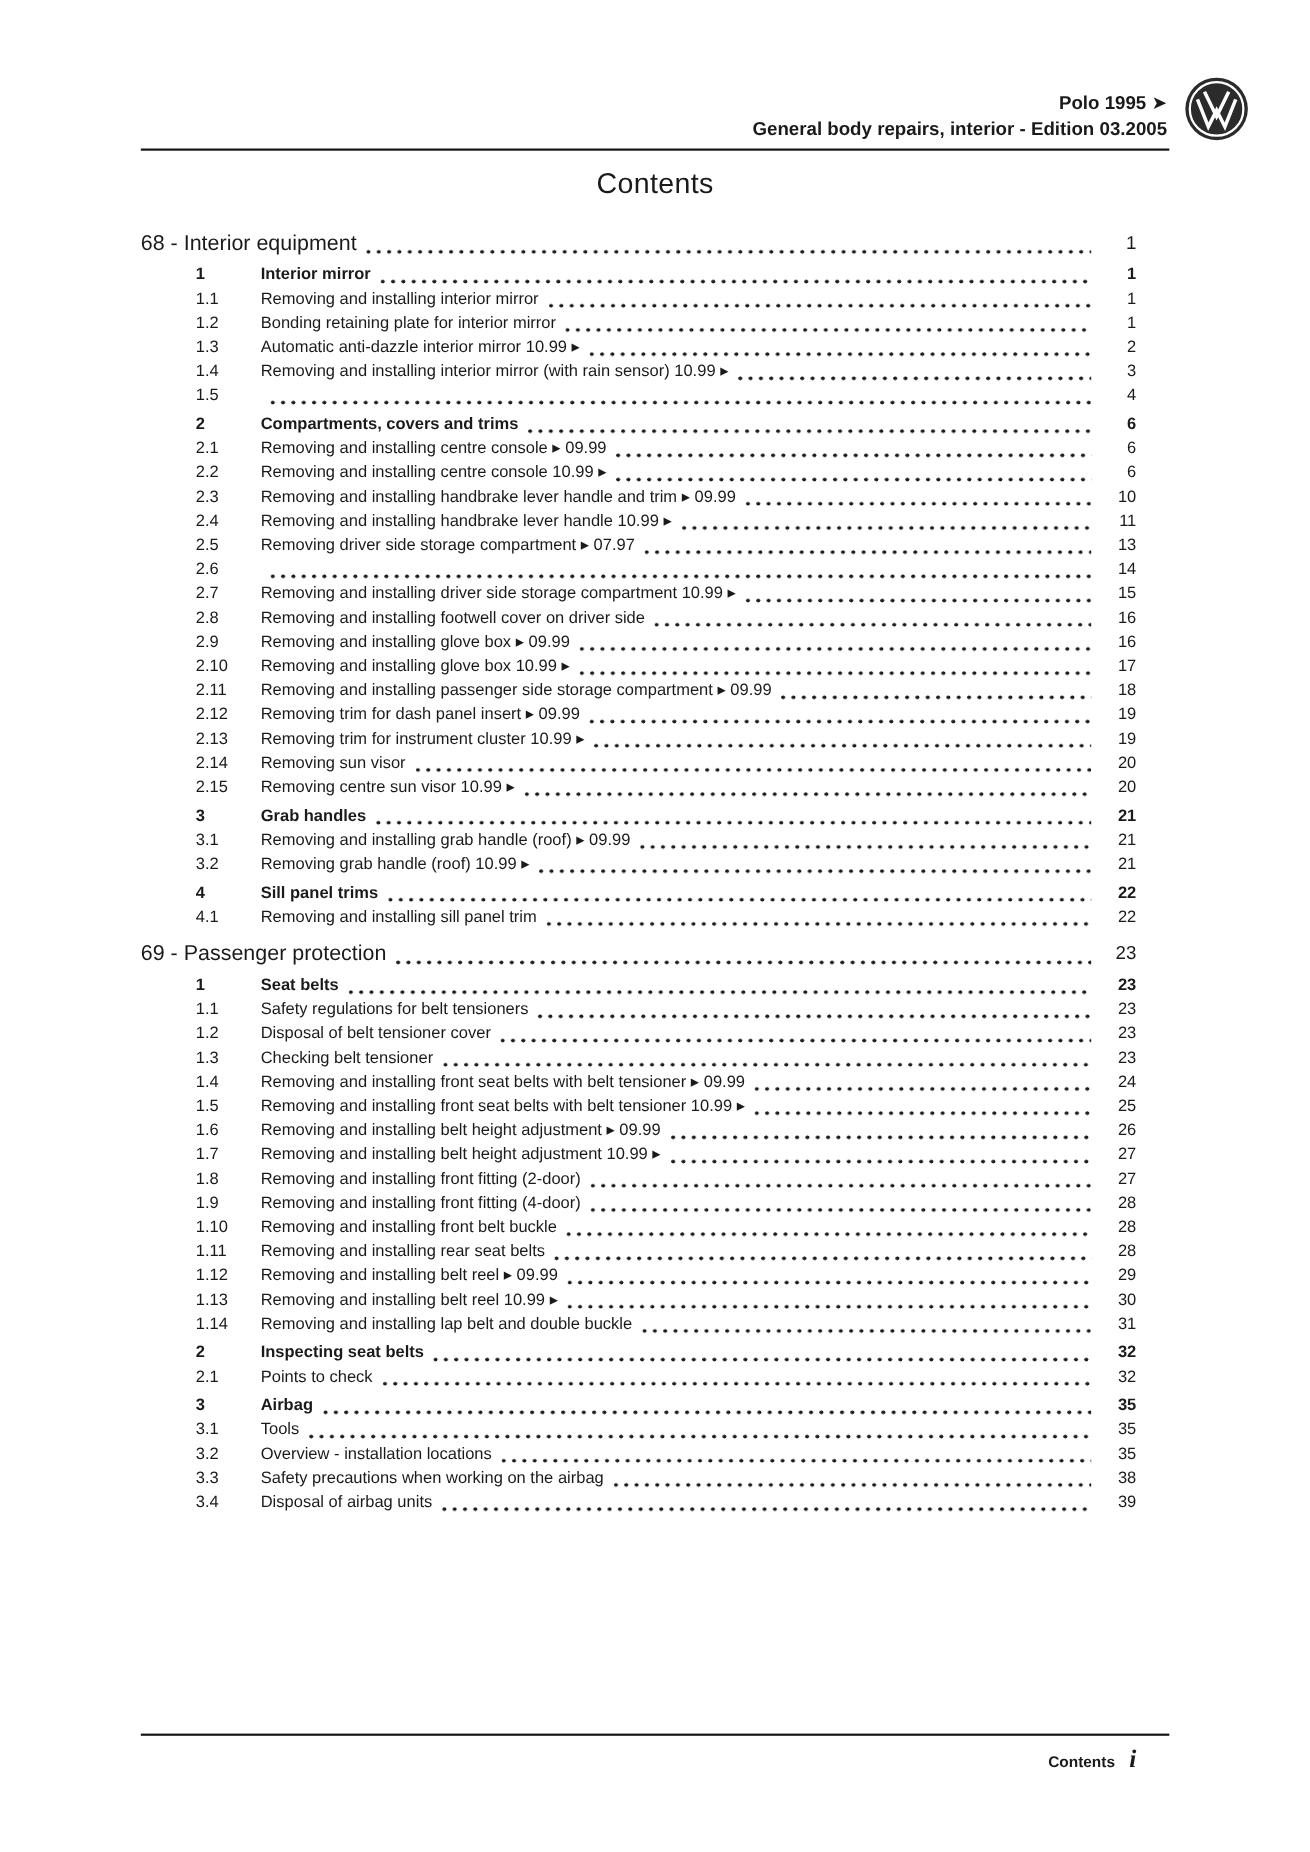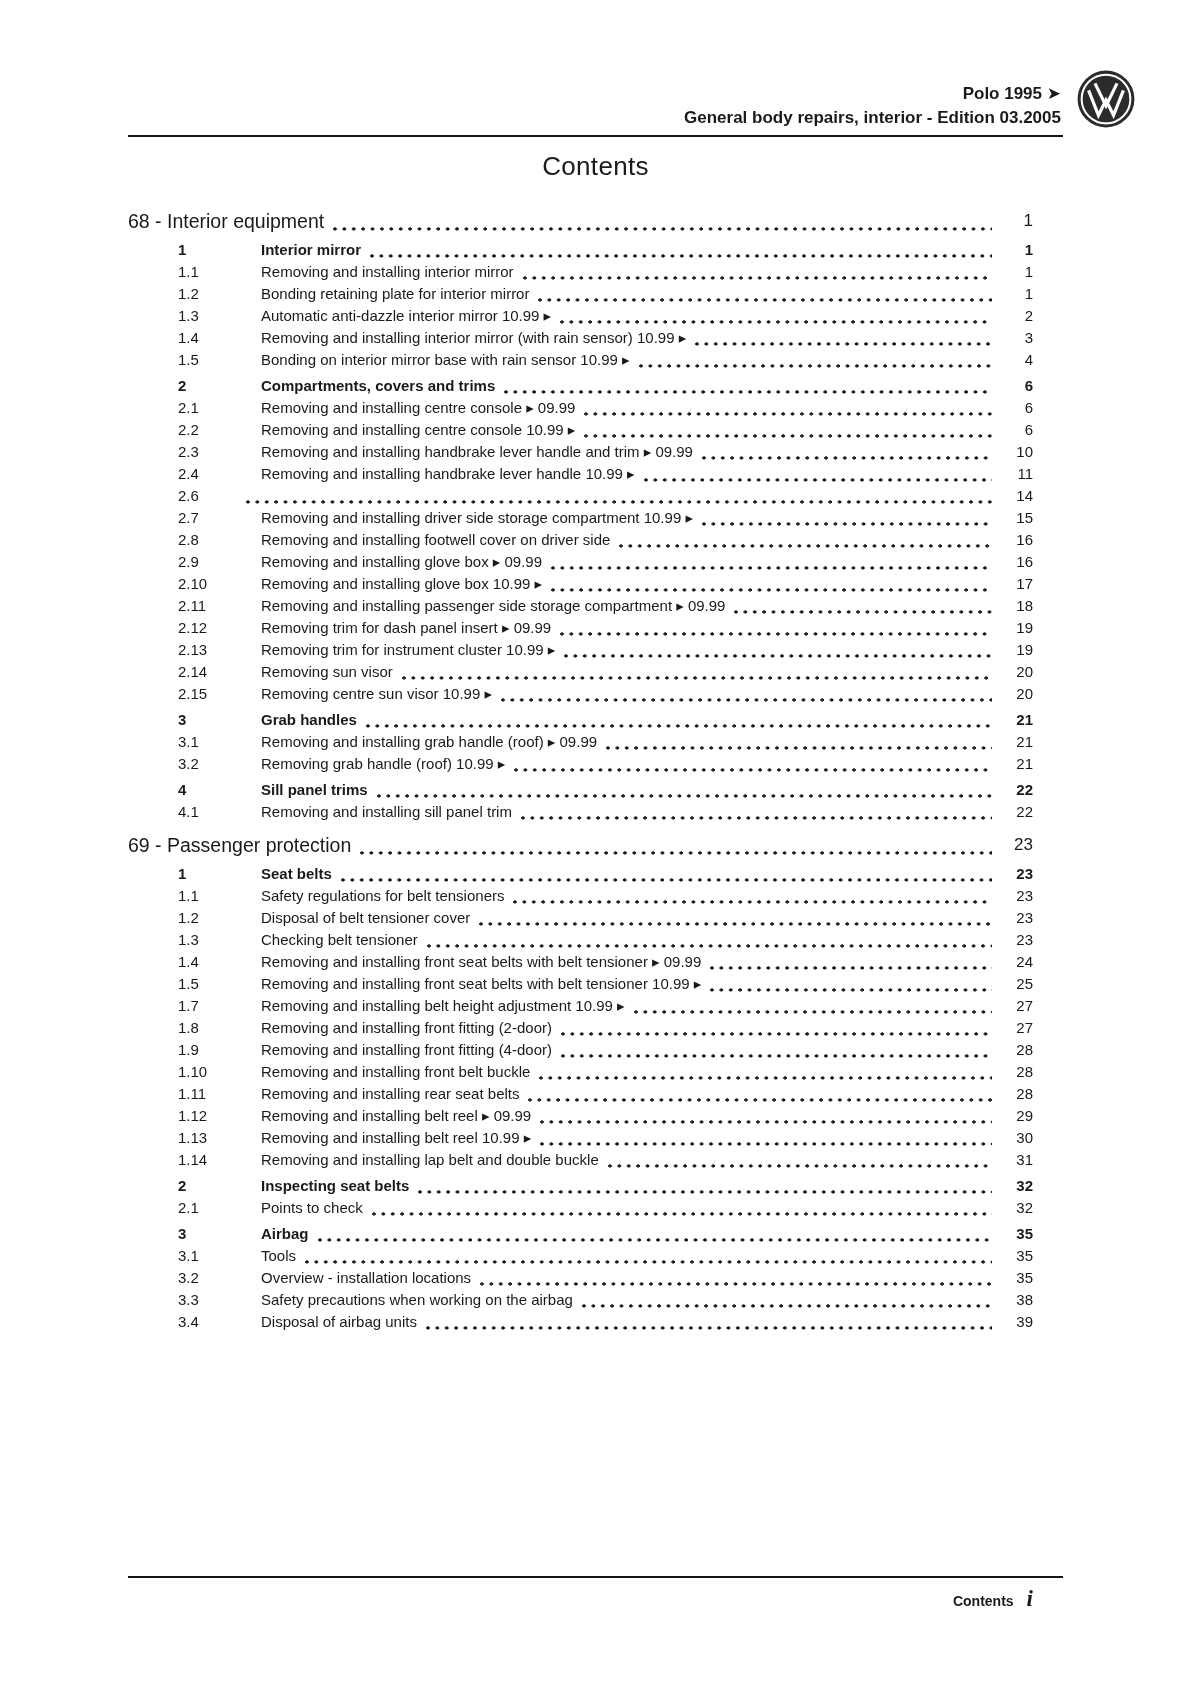--- a/index.html
+++ b/index.html
@@ -60,21 +60,21 @@
   .chapter-row {
     font-size: 19.5px;
     line-height: 28px;
     margin-top: 8px;
     margin-bottom: 2px;
   }
   .chapter-row .page { font-size: 17px; }
   .section-row.bold { font-weight: bold; margin-top: 4px; }
   .num { flex: none; width: 59px; margin-left: 50px; }
   .ch-title { flex: none; }
-  .sec-title { flex: none; margin-left: 24px; }
+  .sec-title { flex: none; }
   .leader {
     flex: 1 1 14px;
     min-width: 14px;
     height: 4.5px;
     margin: 0 5px 3px 9px;
     background-image: radial-gradient(circle at 2px 2.2px, #1c1c1c 1.55px, transparent 2.1px);
     background-size: 9.4px 4.5px;
     background-repeat: repeat-x;
   }
   .chapter-row .leader { margin-bottom: 4px; }
@@ -151,21 +151,20 @@
         <span class="page">2</span>
       </div>
       <div class="row section-row">
         <span class="num">1.4</span>
         <span class="sec-title">Removing and installing interior mirror (with rain sensor) 10.99 ▸</span>
         <span class="leader"></span>
         <span class="page">3</span>
       </div>
       <div class="row section-row">
         <span class="num">1.5</span>
-        <span class="sec-title">Bonding on interior mirror base with rain sensor 10.99 ▸</span>
         <span class="leader"></span>
         <span class="page">4</span>
       </div>
       <div class="row section-row bold">
         <span class="num">2</span>
         <span class="sec-title">Compartments, covers and trims</span>
         <span class="leader"></span>
         <span class="page">6</span>
       </div>
       <div class="row section-row">
@@ -186,20 +185,26 @@
         <span class="leader"></span>
         <span class="page">10</span>
       </div>
       <div class="row section-row">
         <span class="num">2.4</span>
         <span class="sec-title">Removing and installing handbrake lever handle 10.99 ▸</span>
         <span class="leader"></span>
         <span class="page">11</span>
       </div>
       <div class="row section-row">
+        <span class="num">2.5</span>
+        <span class="sec-title">Removing driver side storage compartment ▸ 07.97</span>
+        <span class="leader"></span>
+        <span class="page">13</span>
+      </div>
+      <div class="row section-row">
         <span class="num">2.6</span>
         <span class="leader"></span>
         <span class="page">14</span>
       </div>
       <div class="row section-row">
         <span class="num">2.7</span>
         <span class="sec-title">Removing and installing driver side storage compartment 10.99 ▸</span>
         <span class="leader"></span>
         <span class="page">15</span>
       </div>
@@ -314,20 +319,26 @@
         <span class="num">1.4</span>
         <span class="sec-title">Removing and installing front seat belts with belt tensioner ▸ 09.99</span>
         <span class="leader"></span>
         <span class="page">24</span>
       </div>
       <div class="row section-row">
         <span class="num">1.5</span>
         <span class="sec-title">Removing and installing front seat belts with belt tensioner 10.99 ▸</span>
         <span class="leader"></span>
         <span class="page">25</span>
+      </div>
+      <div class="row section-row">
+        <span class="num">1.6</span>
+        <span class="sec-title">Removing and installing belt height adjustment ▸ 09.99</span>
+        <span class="leader"></span>
+        <span class="page">26</span>
       </div>
       <div class="row section-row">
         <span class="num">1.7</span>
         <span class="sec-title">Removing and installing belt height adjustment 10.99 ▸</span>
         <span class="leader"></span>
         <span class="page">27</span>
       </div>
       <div class="row section-row">
         <span class="num">1.8</span>
         <span class="sec-title">Removing and installing front fitting (2-door)</span>

